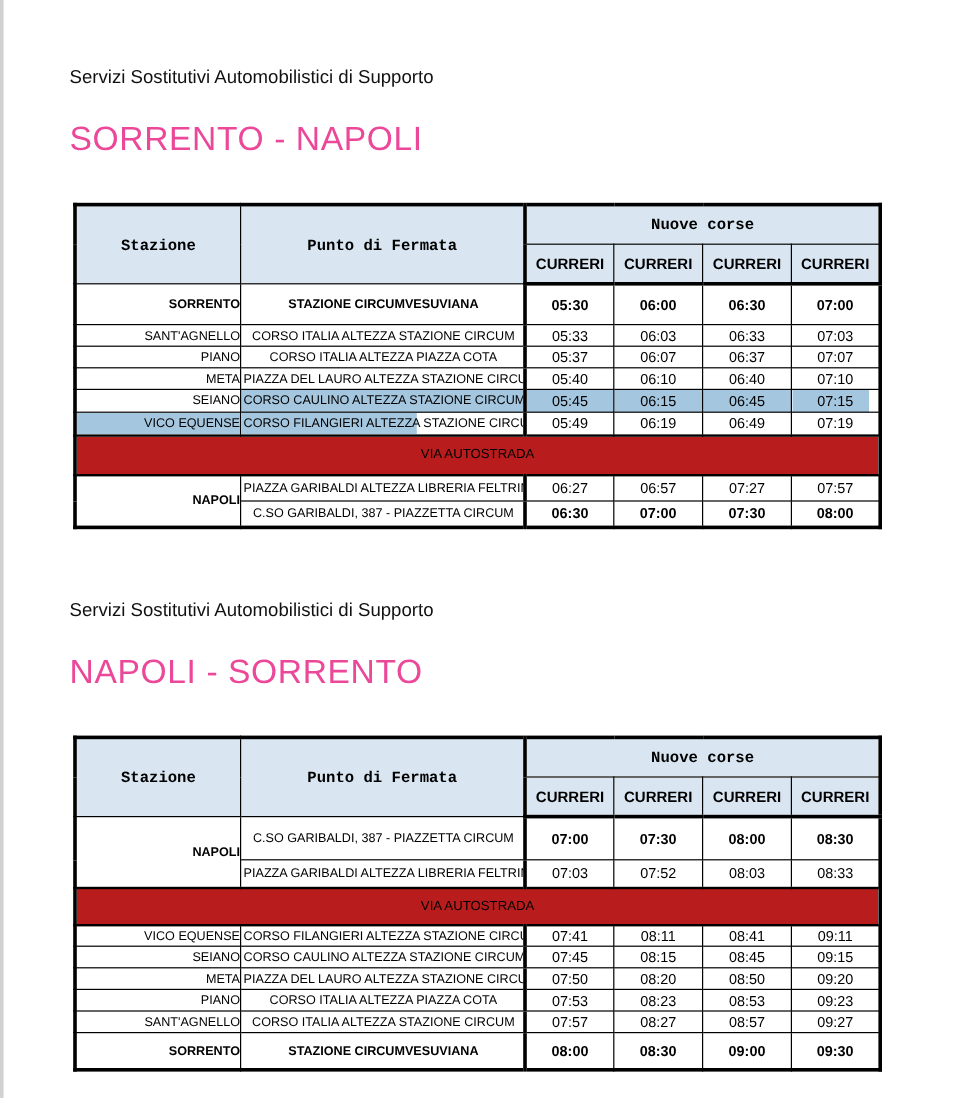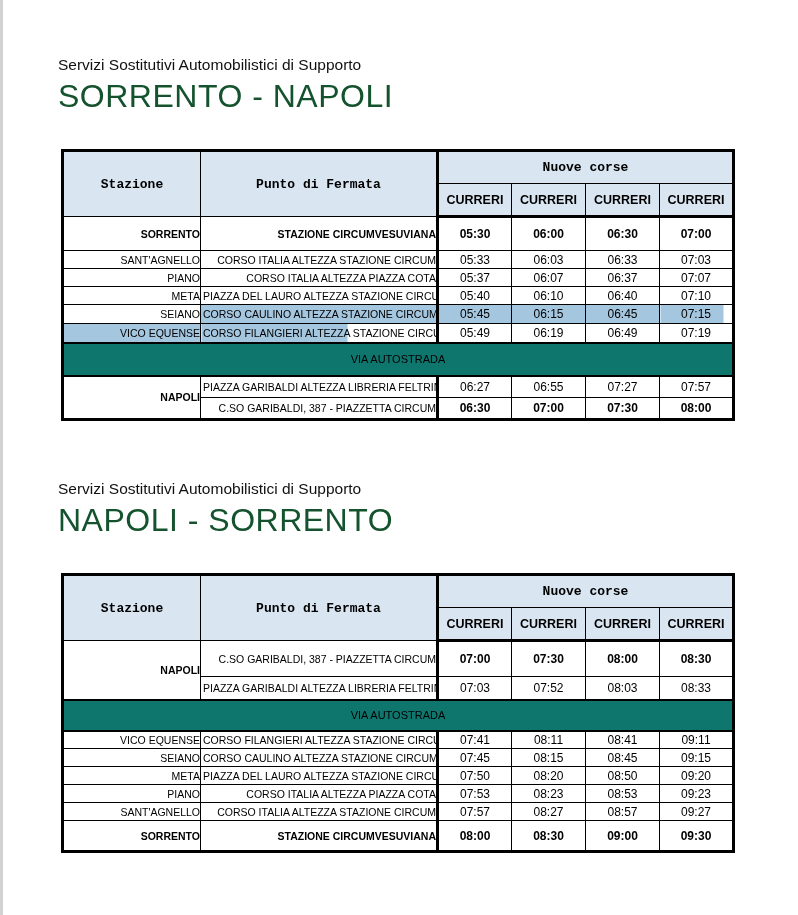--- a/index.html
+++ b/index.html
@@ -3,48 +3,48 @@
 <meta charset="utf-8">
 <style>
   * { margin:0; padding:0; box-sizing:border-box; }
   html,body { width:798px; height:915px; background:#ffffff; overflow:hidden;
               font-family:"Liberation Sans", sans-serif; color:#000; }
   .page { position:relative; width:798px; height:915px; background:#fff; }
   .edge-strip { position:absolute; left:0; top:0; width:3px; height:915px; background:#d2d2d2; }
   .content { position:absolute; left:58px; top:55px; width:700px; }
 
   .subtitle { font-size:15.5px; line-height:20px; color:#111; }
-  .big-title { font-size:32px; line-height:34px; margin-top:4px; color:#14532d; letter-spacing:0.5px; }
+  .big-title { font-size:28px; line-height:34px; margin-top:24px; color:#ec4899; letter-spacing:0.5px; }
   .sec2 .subtitle { margin-top:58px; }
 
   table.tt { border-collapse:collapse; table-layout:fixed; width:674px; margin-top:36px; margin-left:3px; }
   table.tt td, table.tt th { border:1px solid #000; overflow:hidden; white-space:nowrap; }
   table.tt { border:3px solid #000; }
 
   th.hd { background:#d9e6f2; font-weight:bold; font-size:13px; text-align:center; vertical-align:middle; }
   th.op { font-size:12.5px; }
   tr.hrow1 th { height:33px;font-family:Liberation Mono, monospace; }
   tr.hrow2 th { height:33px; }
   .thickL { border-left:3px solid #000 !important; }
   .thickB { border-bottom:3px solid #000 !important; }
 
   td.st  { font-size:10.5px; text-align:right; padding-left:2px; vertical-align:middle; }
-  td.stop{ font-size:10.5px; text-align:right; padding-left:2px; vertical-align:middle; }
+  td.stop{ font-size:10.5px; text-align:center; padding-left:2px; vertical-align:middle; }
   td.tm  { font-size:12px; text-align:center; vertical-align:middle; }
   .b { font-weight:bold; }
 
   tr.r-tall td { height:34px; }
   tr.r-sm td   { height:18px; }
   tr.r-sm2 td  { height:19px; }
   tr.r-nap td  { height:22px; }
   tr.r-nap1 td { height:36px; }
   tr.r-nap2 td { height:23px; }
   tr.r-last td { height:31px; }
 
-  tr.via-row td { height:33px; background:#0f766e; text-align:center; vertical-align:middle;
+  tr.via-row td { height:33px; background:#b91c1c; text-align:center; vertical-align:middle;
                   font-size:11px; border-top:2px solid #000; border-bottom:2px solid #000; }
   tr.via-row2 td { height:31px; }
 
   
   .hl     { background:#a5c6df; }
   .hl-p88 { background:linear-gradient(to right, #a5c6df 0 88%, #ffffff 88%); }
   .hl-p62 { background:linear-gradient(to right, #a5c6df 0 62%, #ffffff 62%); }
 </style>
 </head>
 <body>
@@ -128,21 +128,21 @@
             <td class="tm">06:49</td>
             <td class="tm">07:19</td>
           </tr>
           <tr class="via-row">
             <td colspan="6">VIA AUTOSTRADA</td>
           </tr>
           <tr class="r-nap">
             <td class="st b" rowspan="2">NAPOLI</td>
             <td class="stop">PIAZZA GARIBALDI ALTEZZA LIBRERIA FELTRINELLI</td>
             <td class="tm thickL">06:27</td>
-            <td class="tm">06:55</td>
+            <td class="tm">06:57</td>
             <td class="tm">07:27</td>
             <td class="tm">07:57</td>
           </tr>
           <tr class="r-nap">
             <td class="stop">C.SO GARIBALDI, 387 - PIAZZETTA CIRCUM</td>
             <td class="tm b thickL">06:30</td>
             <td class="tm b">07:00</td>
             <td class="tm b">07:30</td>
             <td class="tm b">08:00</td>
           </tr>

